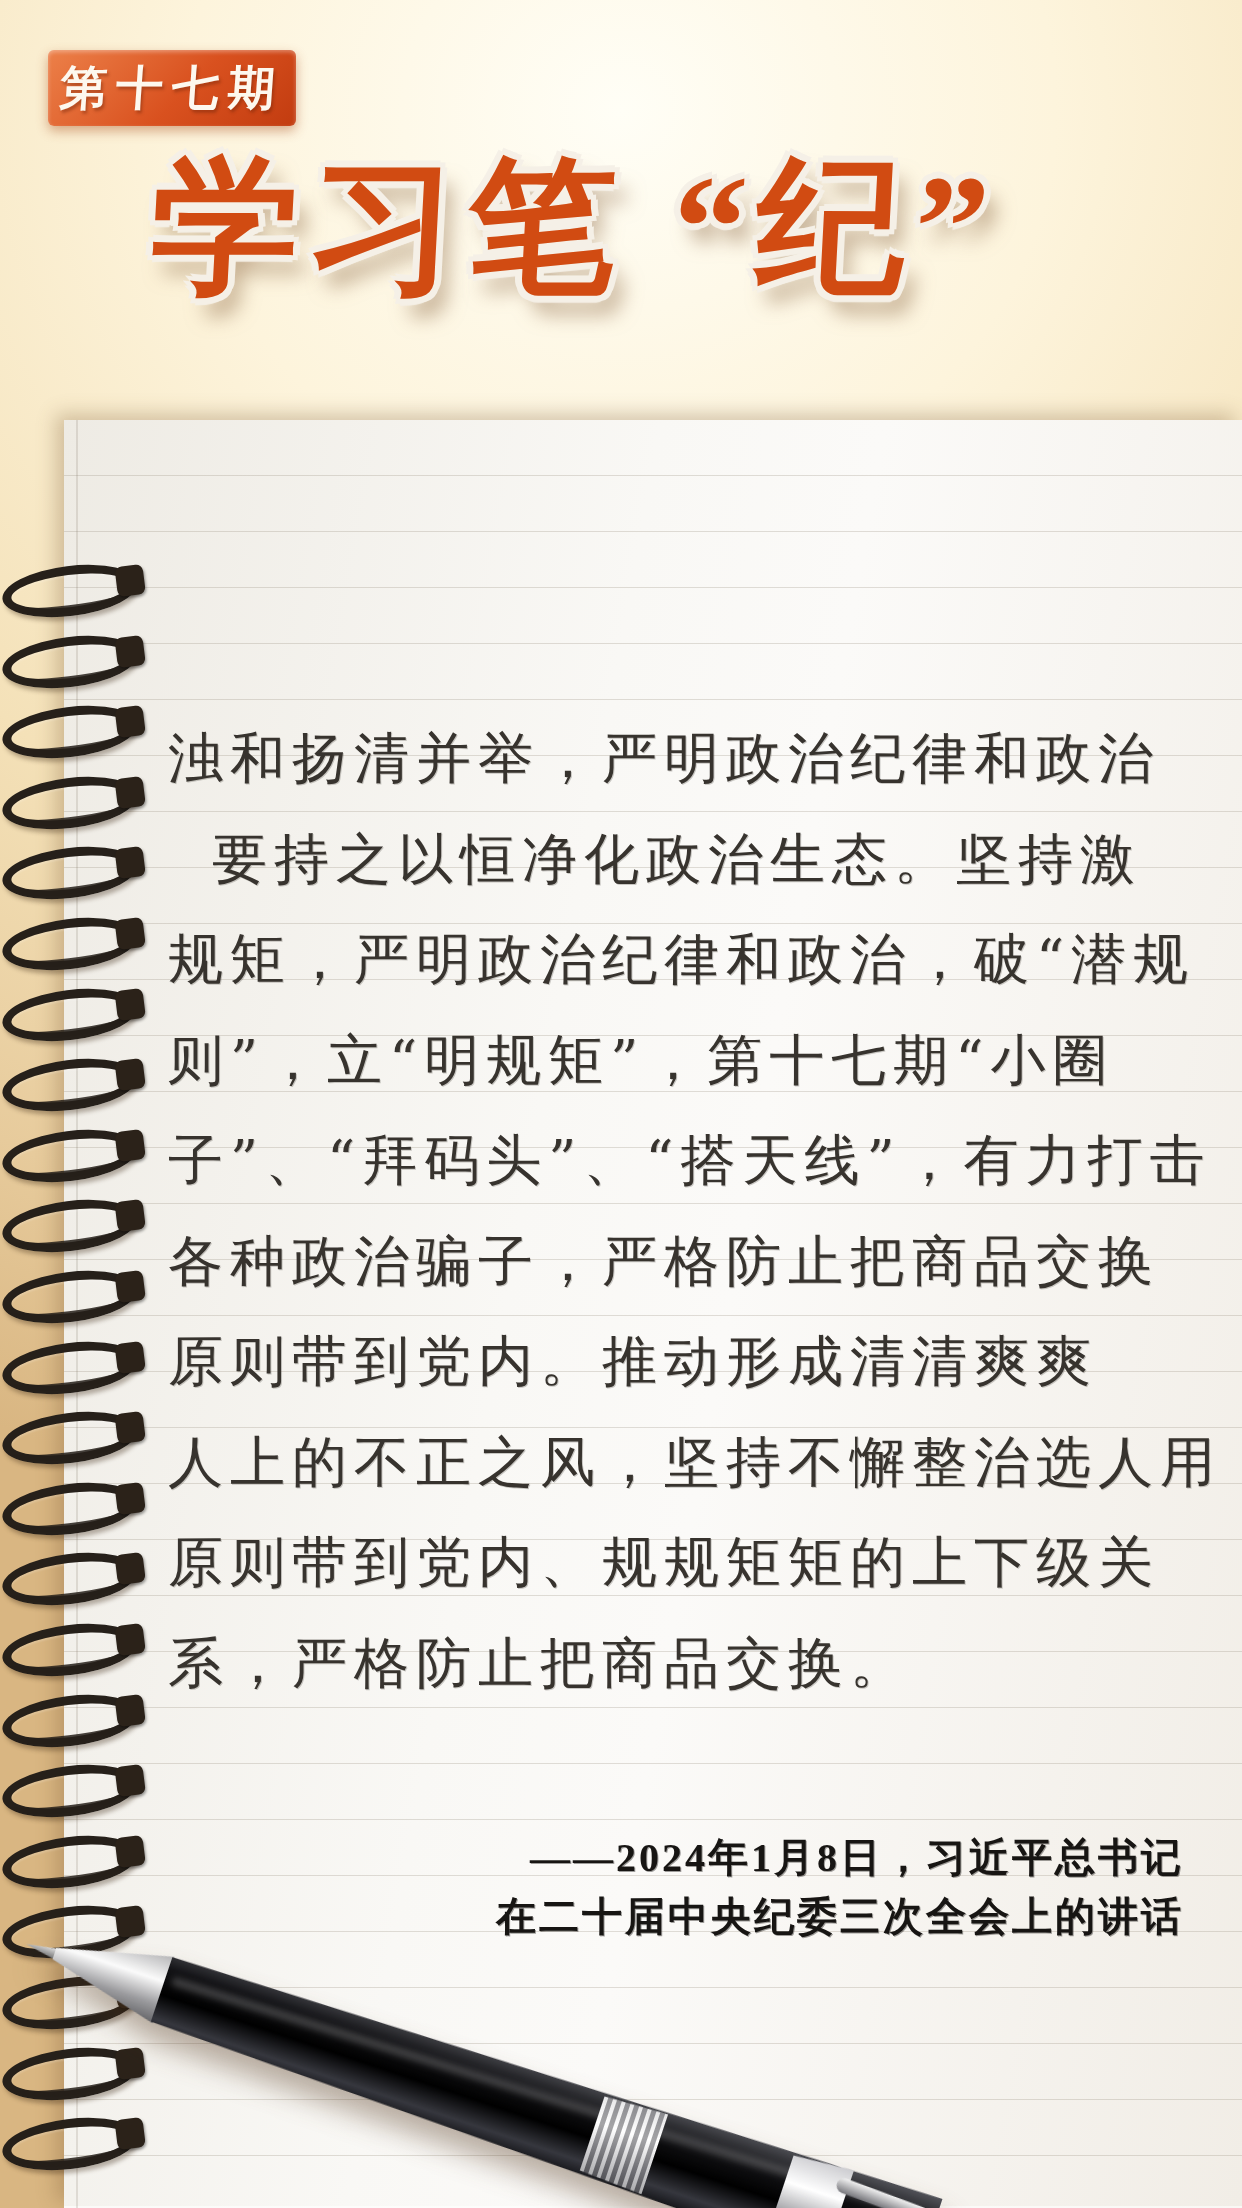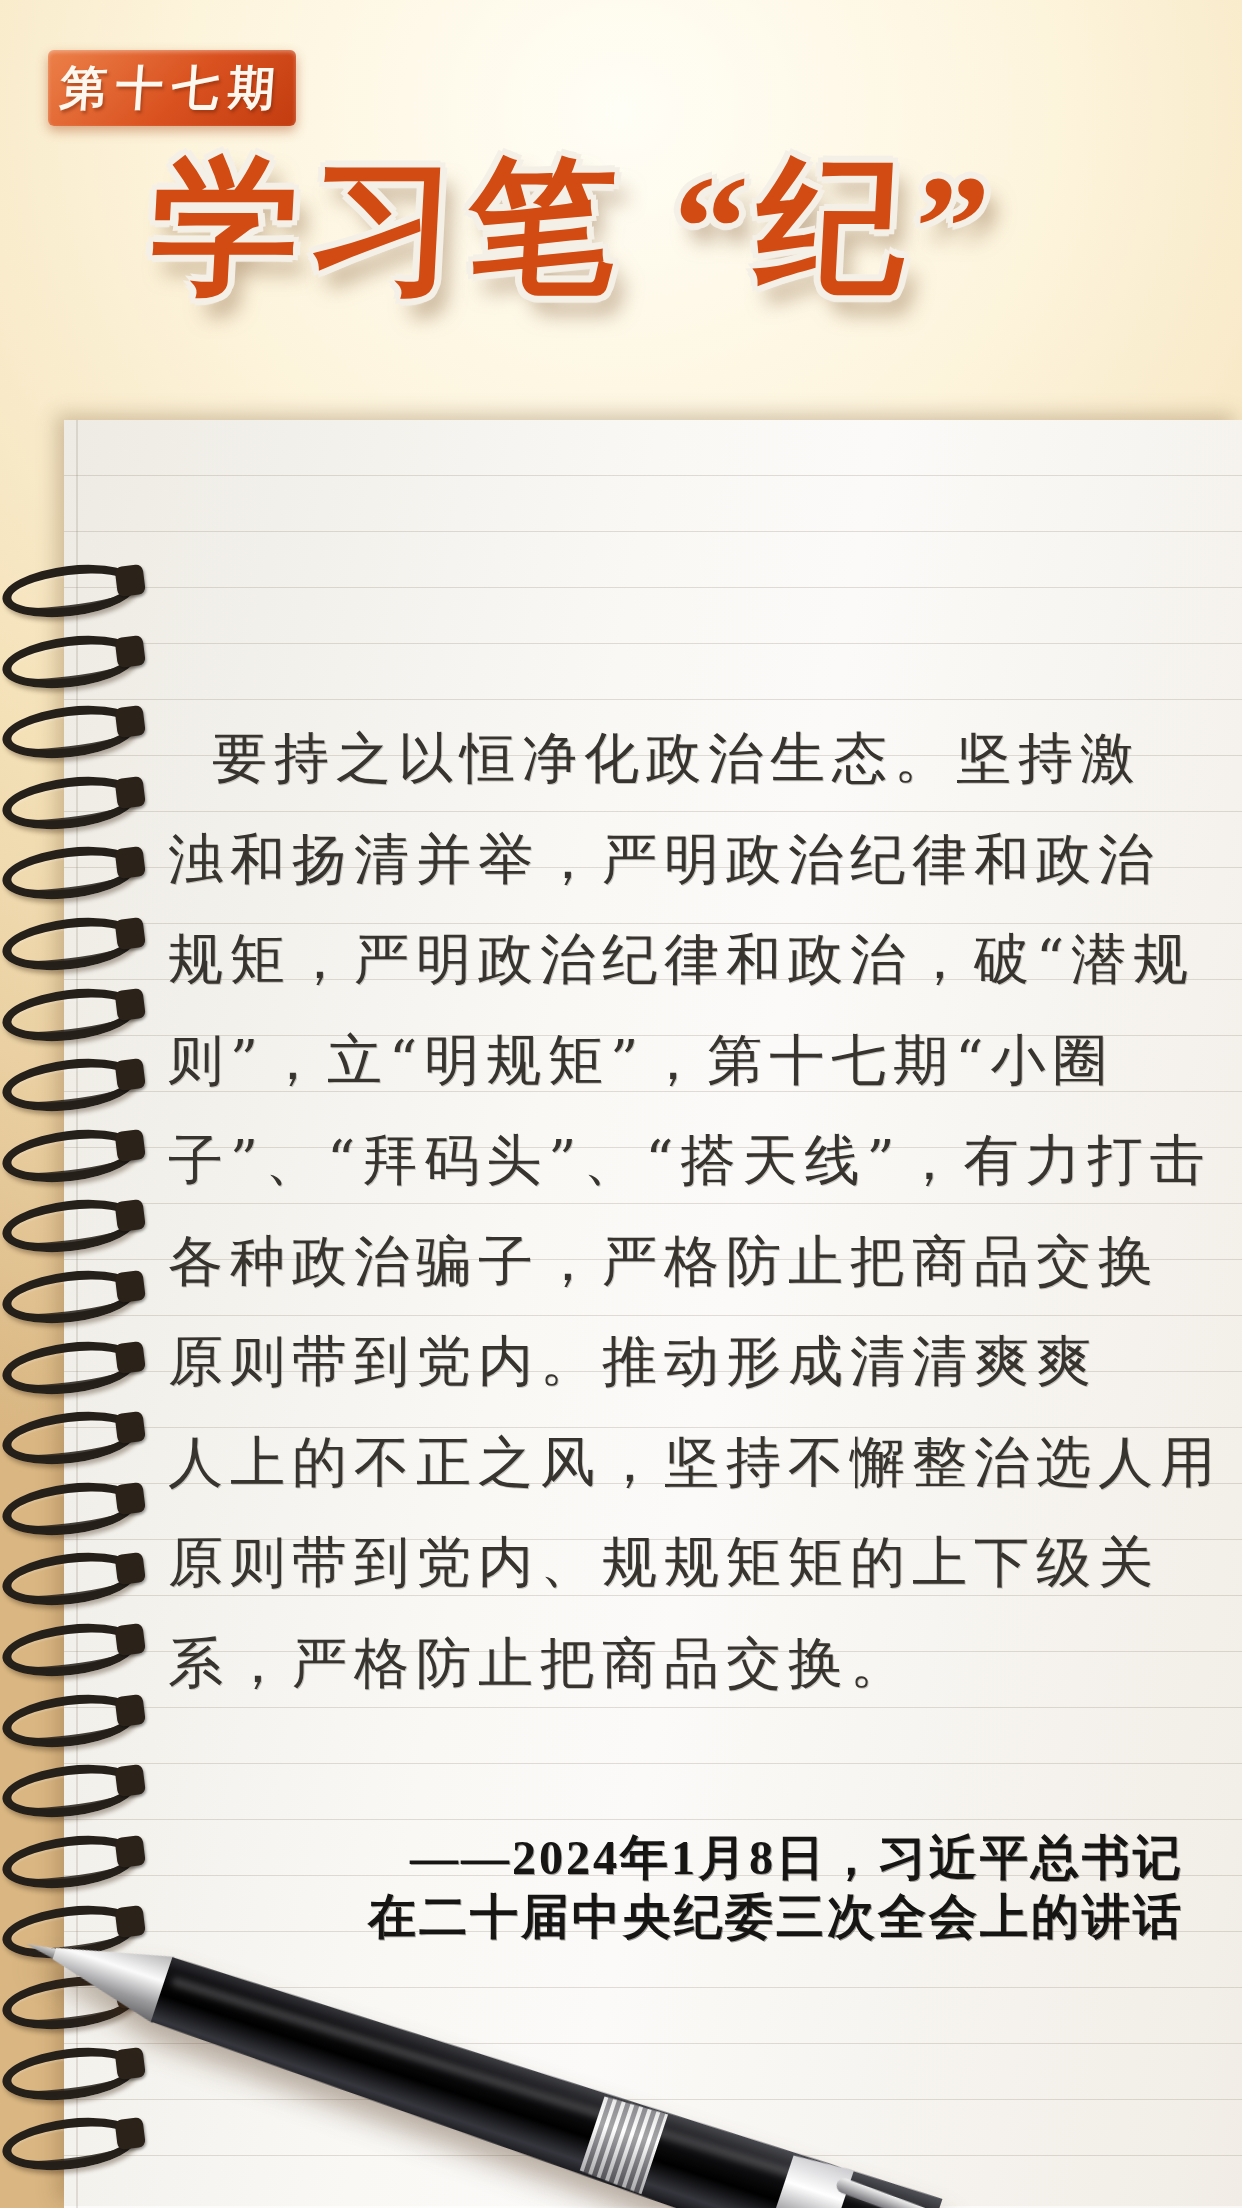--- a/index.html
+++ b/index.html
@@ -59,21 +59,21 @@
     color:#37332e;
     font-size:55px;letter-spacing:7px;line-height:100.5px;
     font-family:"DejaVu Serif","Liberation Serif",serif;
     text-shadow:1px 1px 0 rgba(55,50,45,.25);
   }
   .hw-line{white-space:nowrap;}
   .hw-line.indent{text-indent:44px;}
   
   .attribution{
     position:absolute;right:58px;top:1408px;text-align:right;
-    color:#171513;font-weight:bold;font-size:48px;letter-spacing:3px;
+    color:#171513;font-weight:bold;font-size:40px;letter-spacing:3px;
     line-height:59px;
     font-family:"Liberation Serif",serif;
     text-shadow:1px 1px 0 rgba(20,18,15,.4);
   }
   
   .coils{position:absolute;left:0;top:0;z-index:20;}
   .coil{
     position:absolute;left:2px;width:118px;height:32px;
     border:9px solid #26201a;border-radius:50%;
     transform:rotate(-7deg);
@@ -139,22 +139,22 @@
 <div class="poster">
 
   <div class="badge">
     <span>第十七期</span>
   </div>
 
   <h1 class="title">学习笔 “纪”</h1>
 
   <div class="notebook">
     <div class="handwriting" id="handwriting">
+        <div class="hw-line">浊和扬清并举，严明政治纪律和政治</div>
         <div class="hw-line indent">要持之以恒净化政治生态。坚持激</div>
-        <div class="hw-line">浊和扬清并举，严明政治纪律和政治</div>
         <div class="hw-line">规矩，严明政治纪律和政治，破“潜规</div>
         <div class="hw-line">则”，立“明规矩”，第十七期“小圈</div>
         <div class="hw-line">子”、“拜码头”、“搭天线”，有力打击</div>
         <div class="hw-line">各种政治骗子，严格防止把商品交换</div>
         <div class="hw-line">原则带到党内。推动形成清清爽爽</div>
         <div class="hw-line">人上的不正之风，坚持不懈整治选人用</div>
         <div class="hw-line">原则带到党内、规规矩矩的上下级关</div>
         <div class="hw-line">系，严格防止把商品交换。</div>
       </div>
     <div class="attribution">

